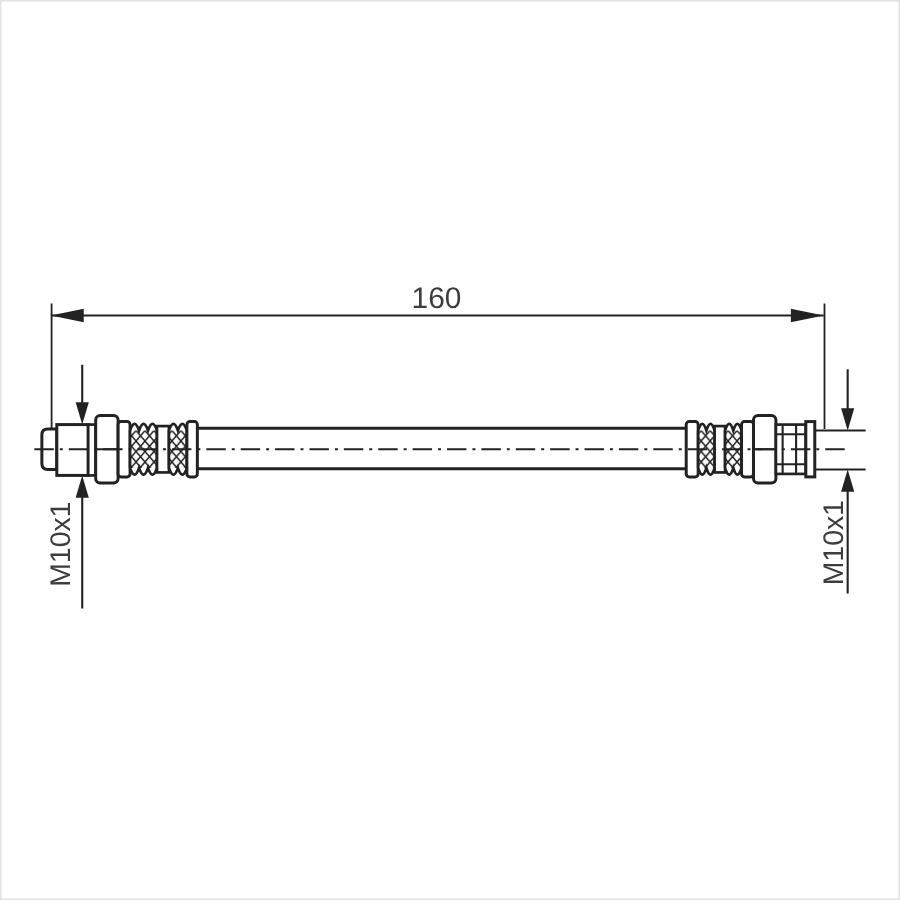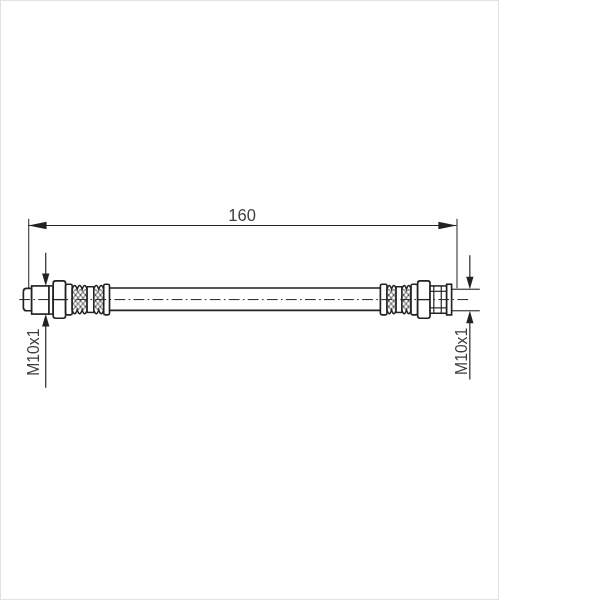--- a/index.html
+++ b/index.html
@@ -5,21 +5,21 @@
   html, body {
     margin: 0;
     padding: 0;
     background: #ffffff;
     width: 600px;
     height: 600px;
     font-family: "Liberation Sans", sans-serif;
   }
   .canvas {
     position: relative;
-    width: 499px;
+    width: 600px;
     height: 600px;
     box-sizing: border-box;
     background: #ffffff;
     border: 1px solid #e2e2e2;
   }
   svg { display: block; width: 100%; height: 100%; }
   text {
     font-family: "Liberation Sans", sans-serif;
     fill: #3d3d3d;
   }

